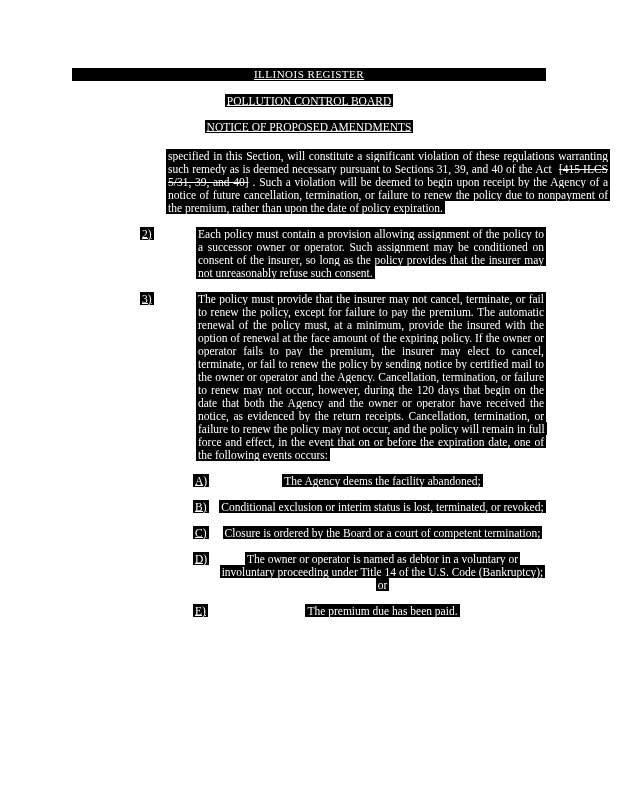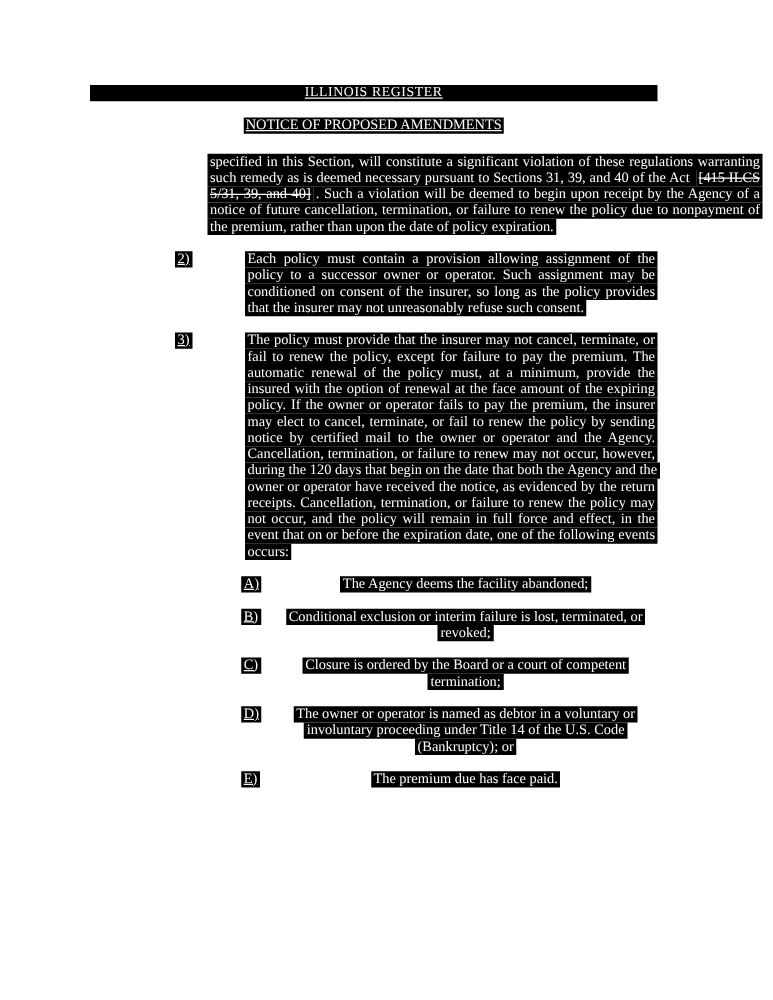--- a/index.html
+++ b/index.html
@@ -6,21 +6,21 @@
   html, body { margin: 0; padding: 0; }
   body {
     width: 618px;
     height: 800px;
     background: #ffffff;
     color: #000000;
     font-family: "Liberation Serif", "DejaVu Serif", serif;
     font-size: 11.5px;
     line-height: 13px;
   }
-  .page { padding: 68px 92px 0 72px; }
+  .page { padding: 68px 72px 0 72px; }
 
   .header-bar {
     height: 13px;
     background: #000000;
     text-align: center;
     line-height: 13px;
   }
   .header-title {
     color: #ffffff;
     text-decoration: underline;
@@ -56,20 +56,23 @@
 </style>
 </head>
 <body>
 
 <div class="page">
 
   <div class="header-bar">
     <span class="header-title">ILLINOIS REGISTER</span>
   </div>
 
+  <div class="heading-row">
+    <span class="hl u">POLLUTION CONTROL BOARD</span>
+  </div>
 
   <div class="heading-row">
     <span class="hl u">NOTICE OF PROPOSED AMENDMENTS</span>
   </div>
 
   <div class="intro"><span class="hl">specified in this Section, will constitute a significant violation of these regulations warranting such remedy as is deemed necessary pursuant to Sections 31, 39, and 40 of the Act </span><span class="hl struck">[415 ILCS 5/31, 39, and 40]</span><span class="hl">.  Such a violation will be deemed to begin upon receipt by the Agency of a notice of future cancellation, termination, or failure to renew the policy due to nonpayment of the premium, rather than upon the date of policy expiration.</span></div>
 
   <div class="item">
     <span class="num"><span class="hl u">2)</span></span>
     <div class="itext"><span class="hl">Each policy must contain a provision allowing assignment of the policy to a successor owner or operator.  Such assignment may be conditioned on consent of the insurer, so long as the policy provides that the insurer may not unreasonably refuse such consent.</span></div>
@@ -80,31 +83,31 @@
     <div class="itext"><span class="hl">The policy must provide that the insurer may not cancel, terminate, or fail to renew the policy, except for failure to pay the premium.  The automatic renewal of the policy must, at a minimum, provide the insured with the option of renewal at the face amount of the expiring policy.  If the owner or operator fails to pay the premium, the insurer may elect to cancel, terminate, or fail to renew the policy by sending notice by certified mail to the owner or operator and the Agency.  Cancellation, termination, or failure to renew may not occur, however, during the 120 days that begin on the date that both the Agency and the owner or operator have received the notice, as evidenced by the return receipts.  Cancellation, termination, or failure to renew the policy may not occur, and the policy will remain in full force and effect, in the event that on or before the expiration date, one of the following events occurs:</span></div>
   </div>
 
   <div class="sub">
     <span class="num"><span class="hl u">A)</span></span>
     <div class="stext"><span class="hl">The Agency deems the facility abandoned;</span></div>
   </div>
 
   <div class="sub">
     <span class="num"><span class="hl u">B)</span></span>
-    <div class="stext"><span class="hl">Conditional exclusion or interim failure is lost, terminated, or revoked;</span></div>
+    <div class="stext"><span class="hl">Conditional exclusion or interim status is lost, terminated, or revoked;</span></div>
   </div>
 
   <div class="sub">
     <span class="num"><span class="hl u">C)</span></span>
     <div class="stext"><span class="hl">Closure is ordered by the Board or a court of competent termination;</span></div>
   </div>
 
   <div class="sub">
     <span class="num"><span class="hl u">D)</span></span>
     <div class="stext"><span class="hl">The owner or operator is named as debtor in a voluntary or involuntary proceeding under Title 14 of the U.S. Code (Bankruptcy); or</span></div>
   </div>
 
   <div class="sub">
     <span class="num"><span class="hl u">E)</span></span>
-    <div class="stext"><span class="hl">The premium due has face paid.</span></div>
+    <div class="stext"><span class="hl">The premium due has been paid.</span></div>
   </div>
 
 </div>
 
 </body></html>

